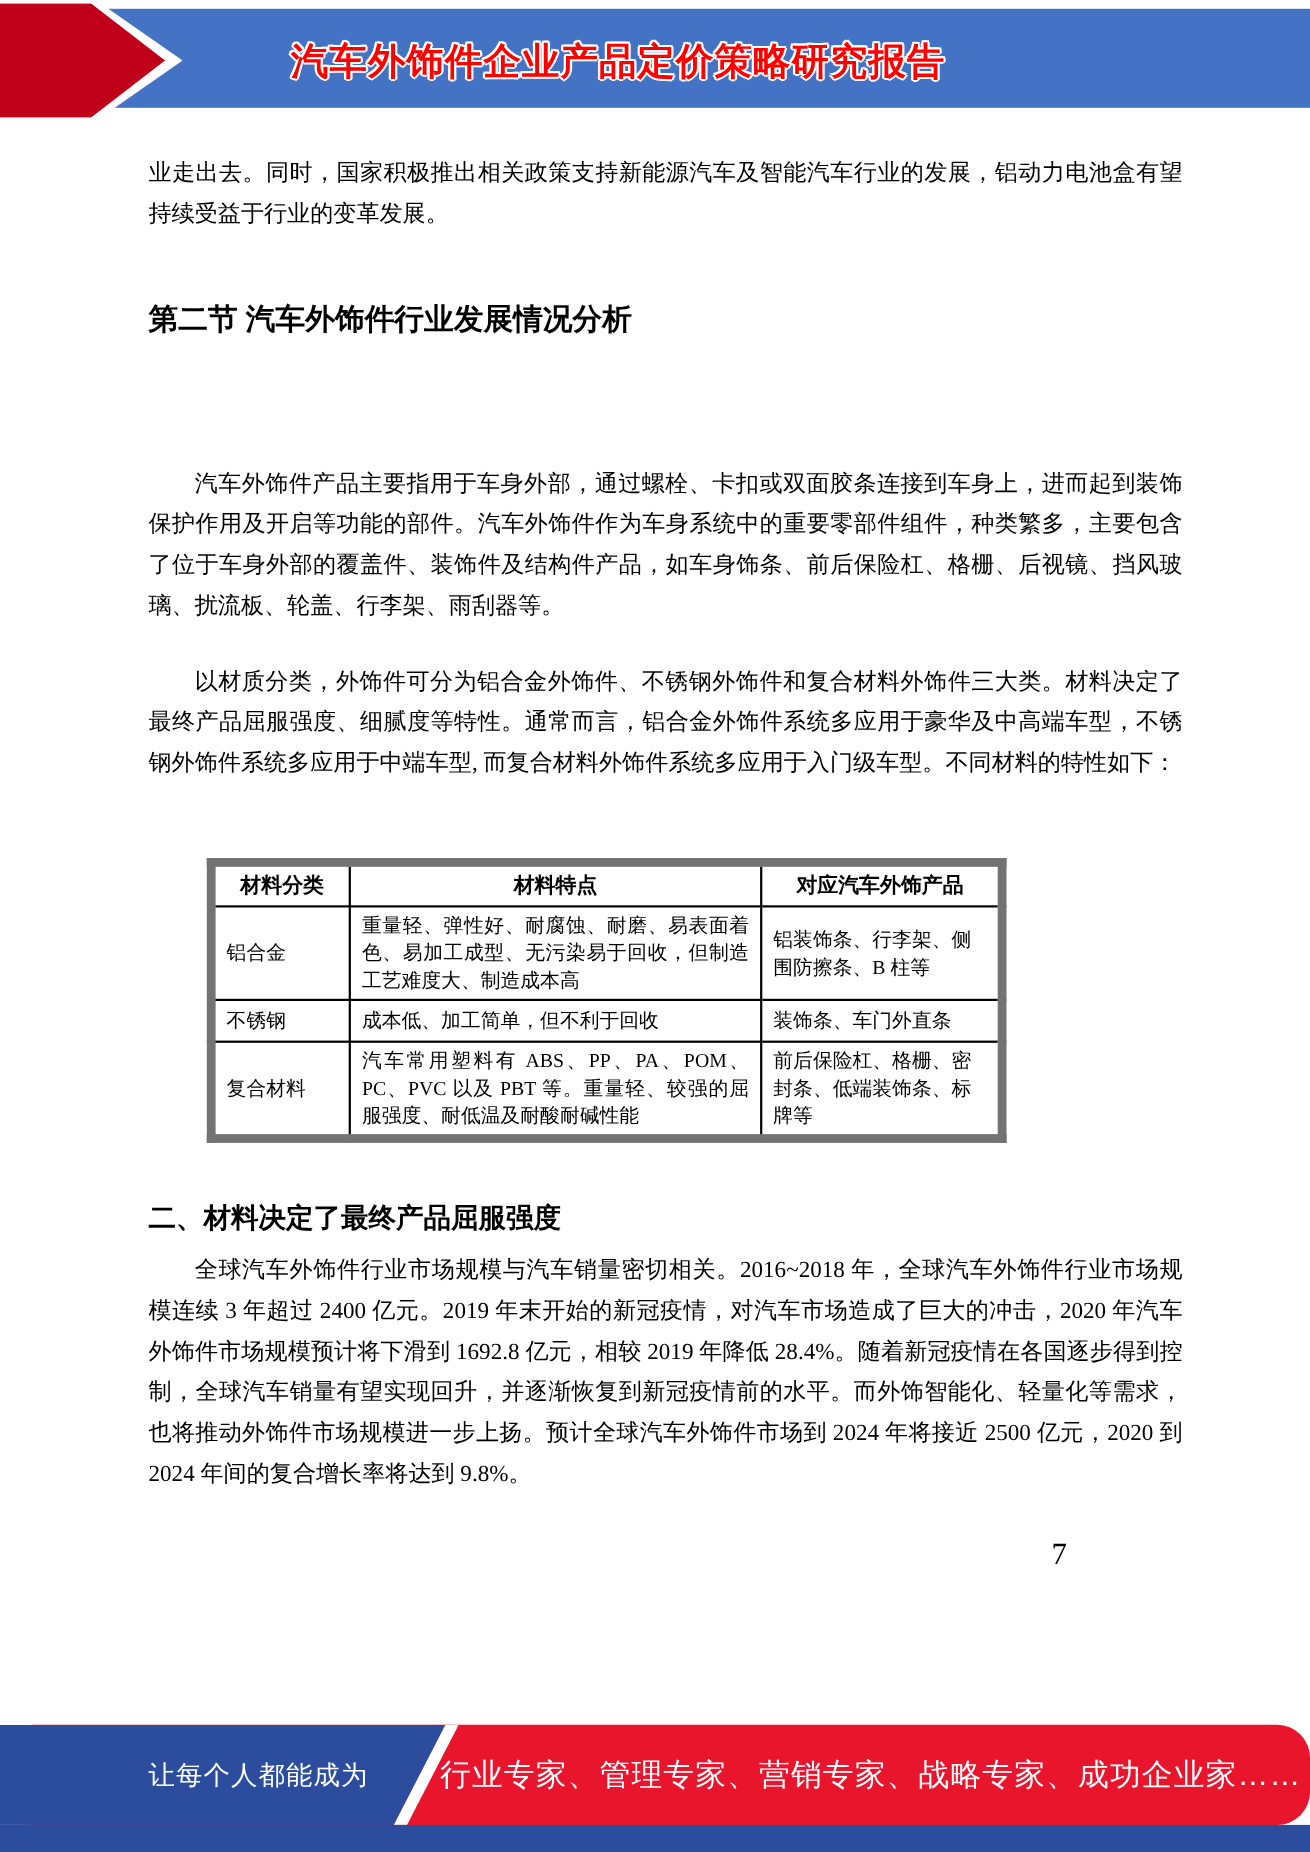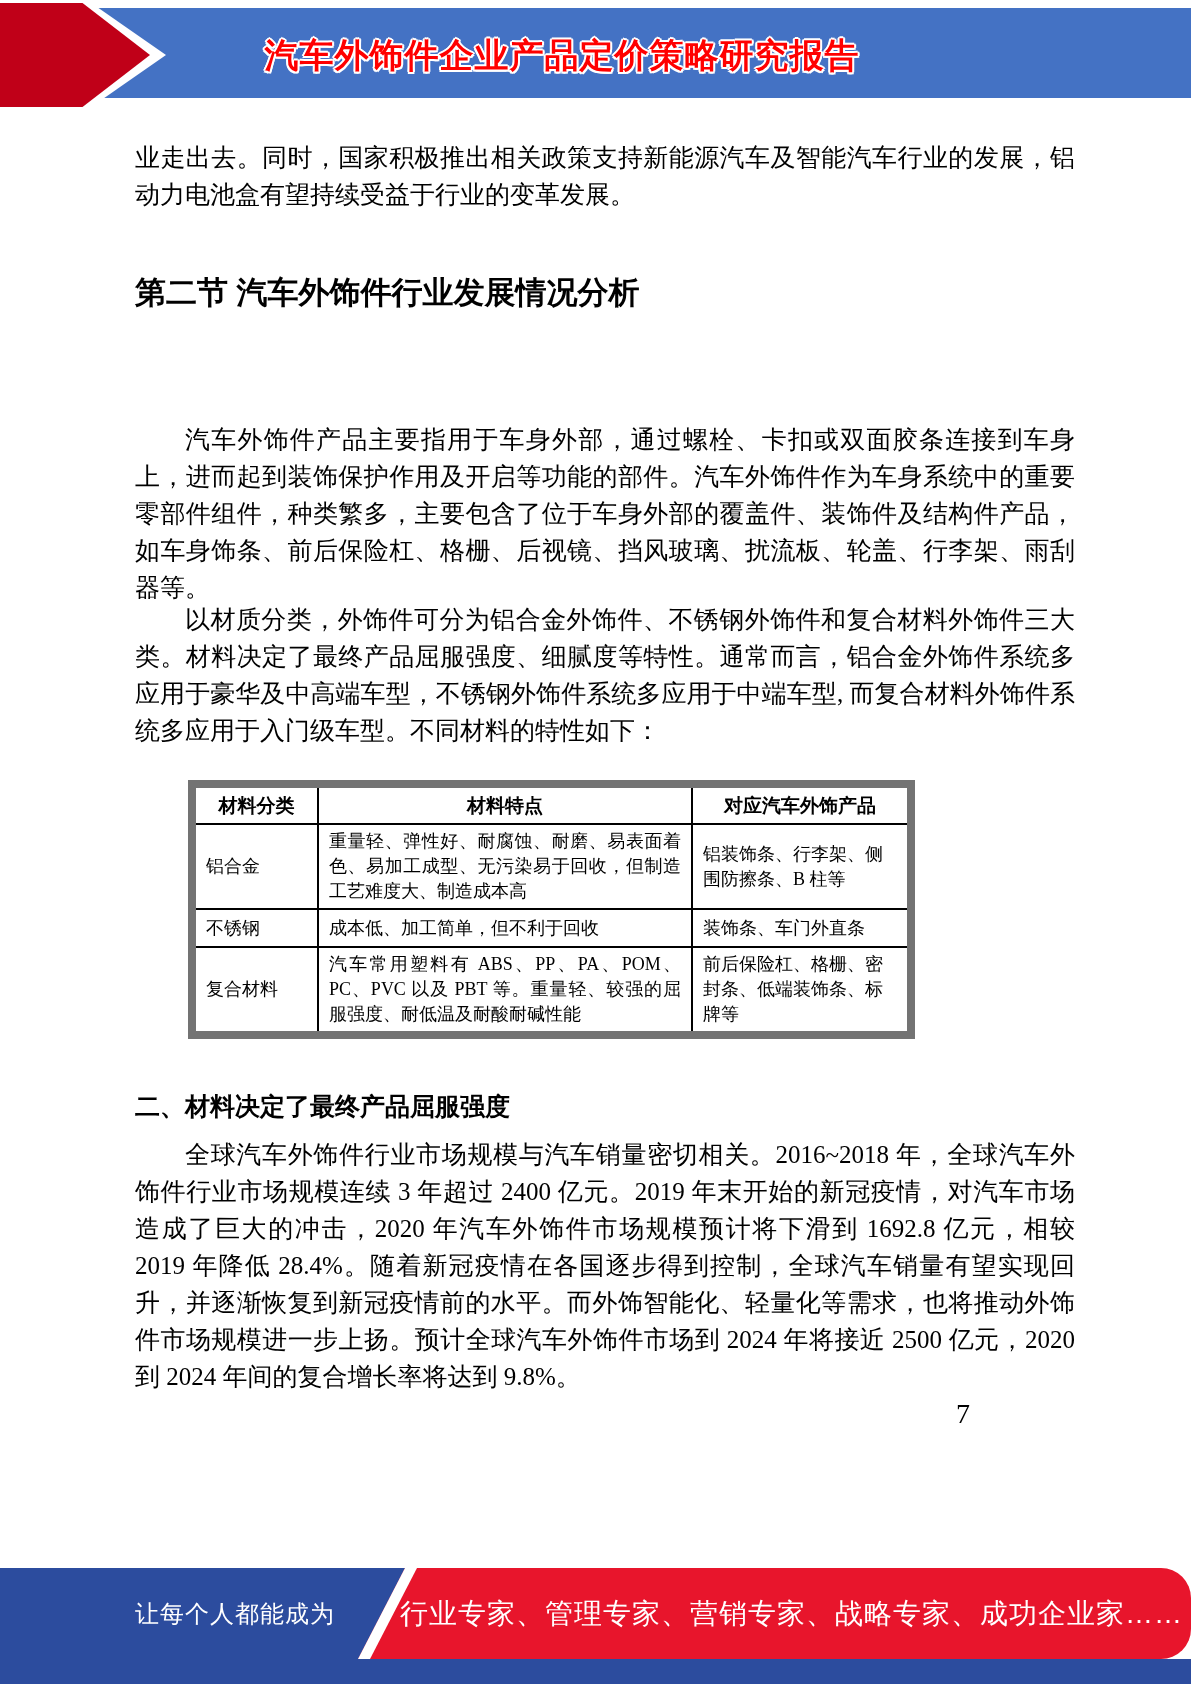--- a/index.html
+++ b/index.html
@@ -44,32 +44,32 @@
     color:var(--title-red);
     text-shadow:
       2px 0 0 #fff,-2px 0 0 #fff,0 2px 0 #fff,0 -2px 0 #fff,
       1.5px 1.5px 0 #fff,-1.5px -1.5px 0 #fff,
       1.5px -1.5px 0 #fff,-1.5px 1.5px 0 #fff;
     white-space:nowrap;
   }
   
   .body-text{
     position:absolute;left:135px;width:940px;
-    font-size:25px;line-height:37px;
+    font-size:21px;line-height:37px;
     text-align:justify;
     color:var(--ink);
   }
   .indent{text-indent:2em;}
   .heading{
     position:absolute;left:135px;
     font-family:"Liberation Sans","DejaVu Sans",sans-serif;
     font-weight:bold;color:var(--ink);
     white-space:nowrap;
   }
-  .h-section{top:272px;font-size:31px;}
+  .h-section{top:272px;font-size:27px;}
   .h-sub1{top:354px;font-size:25px;}
   .h-sub2{top:1090px;font-size:25px;}
   .p-intro{top:139px;}
   .p1{top:421px;}
   .p2{top:601px;}
   .p4{top:1136px;}
   
   .materials-table{
     position:absolute;left:188px;top:780px;width:719px;
     border-collapse:collapse;

